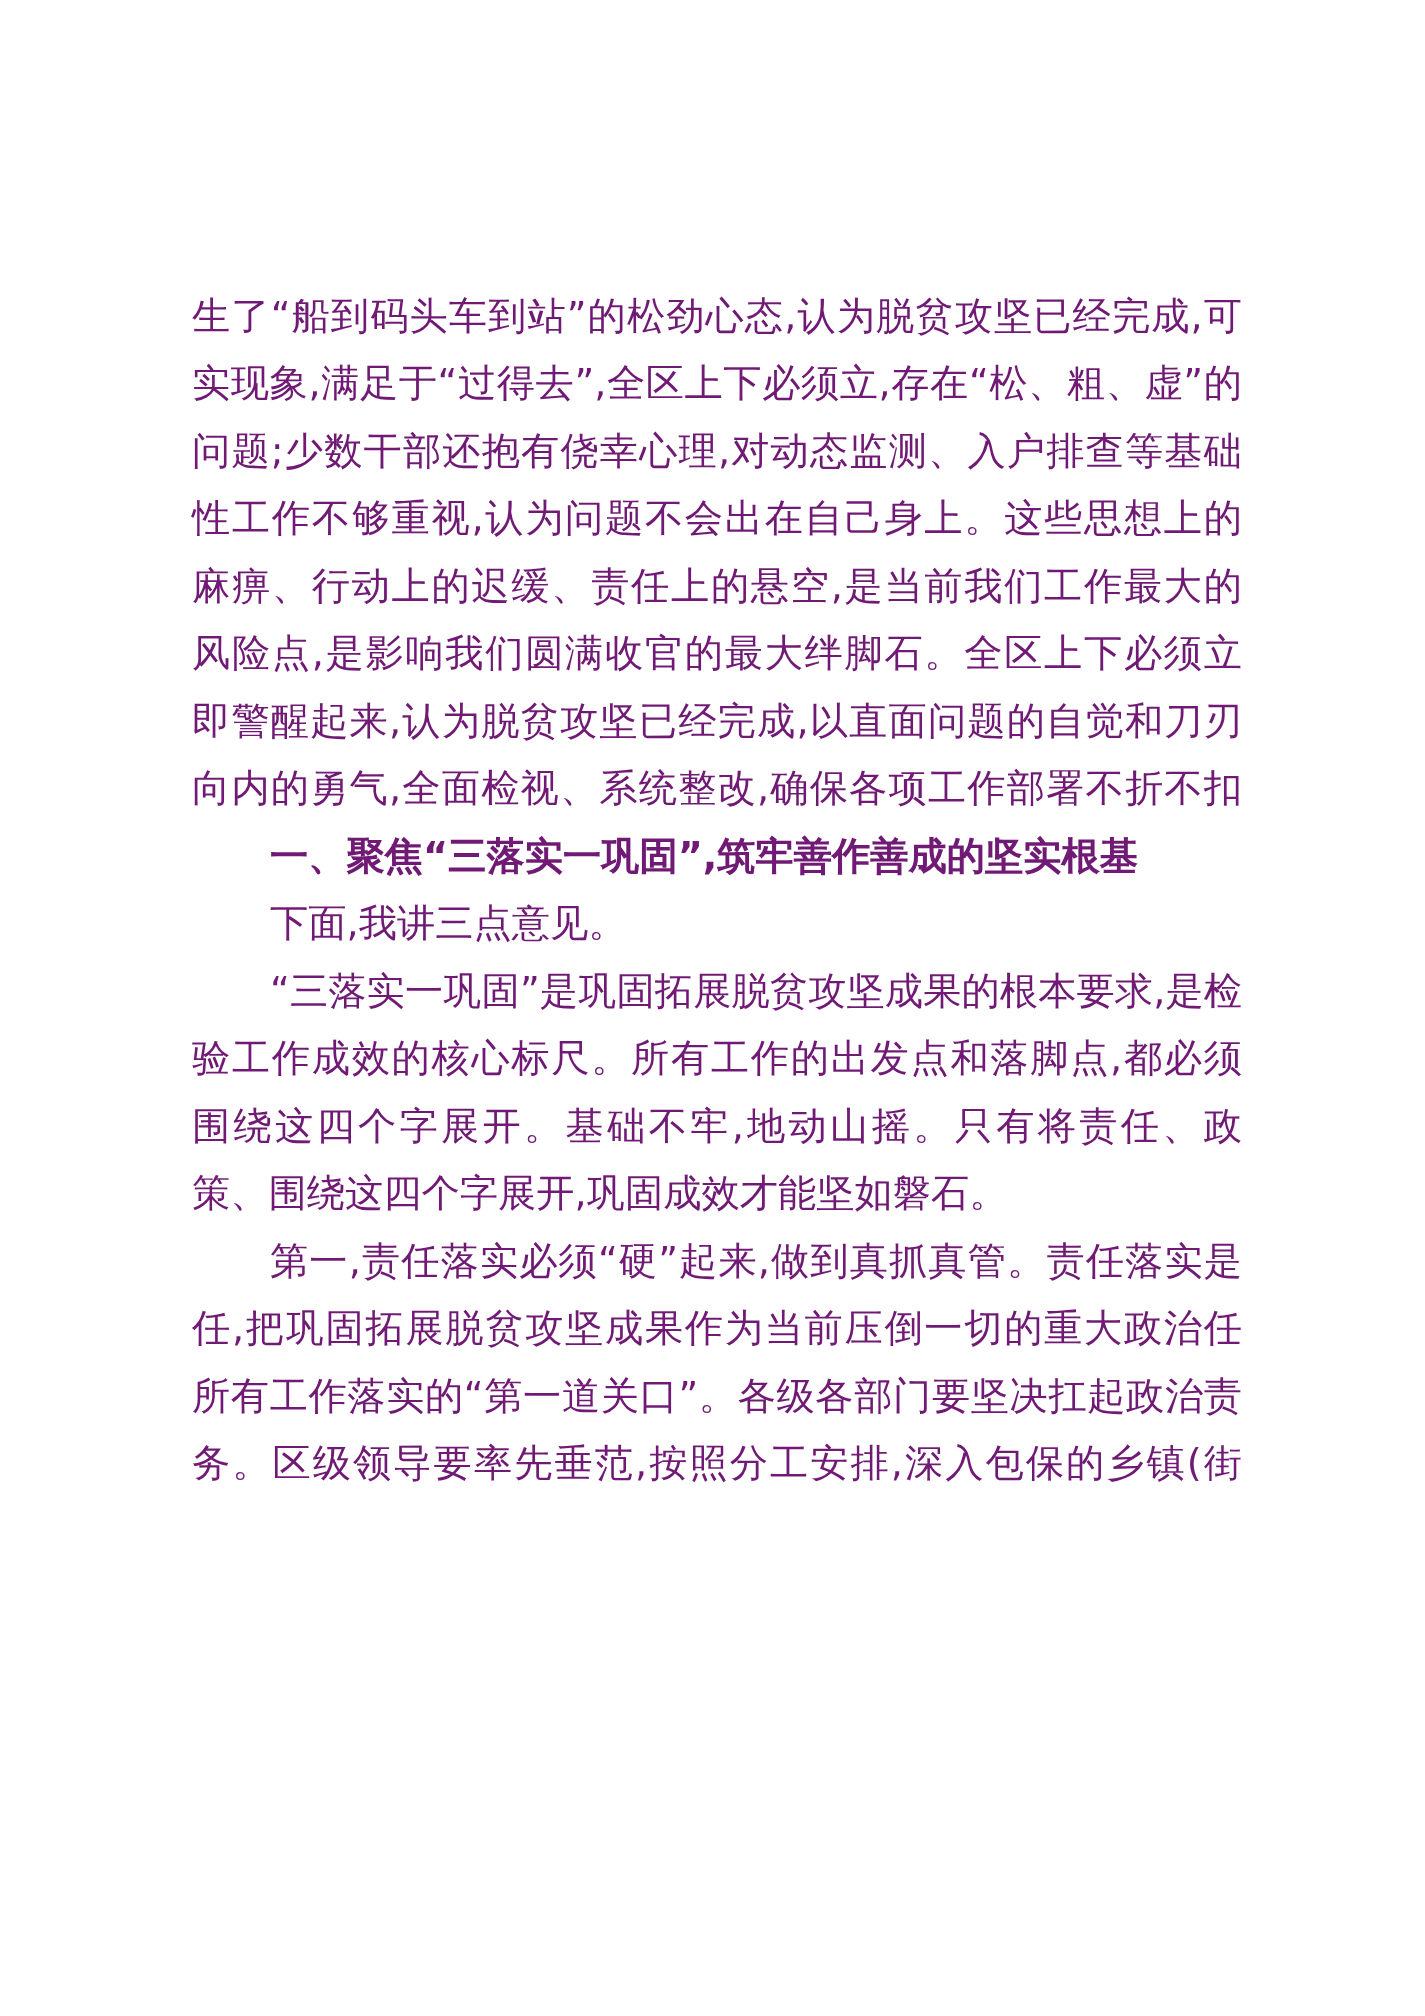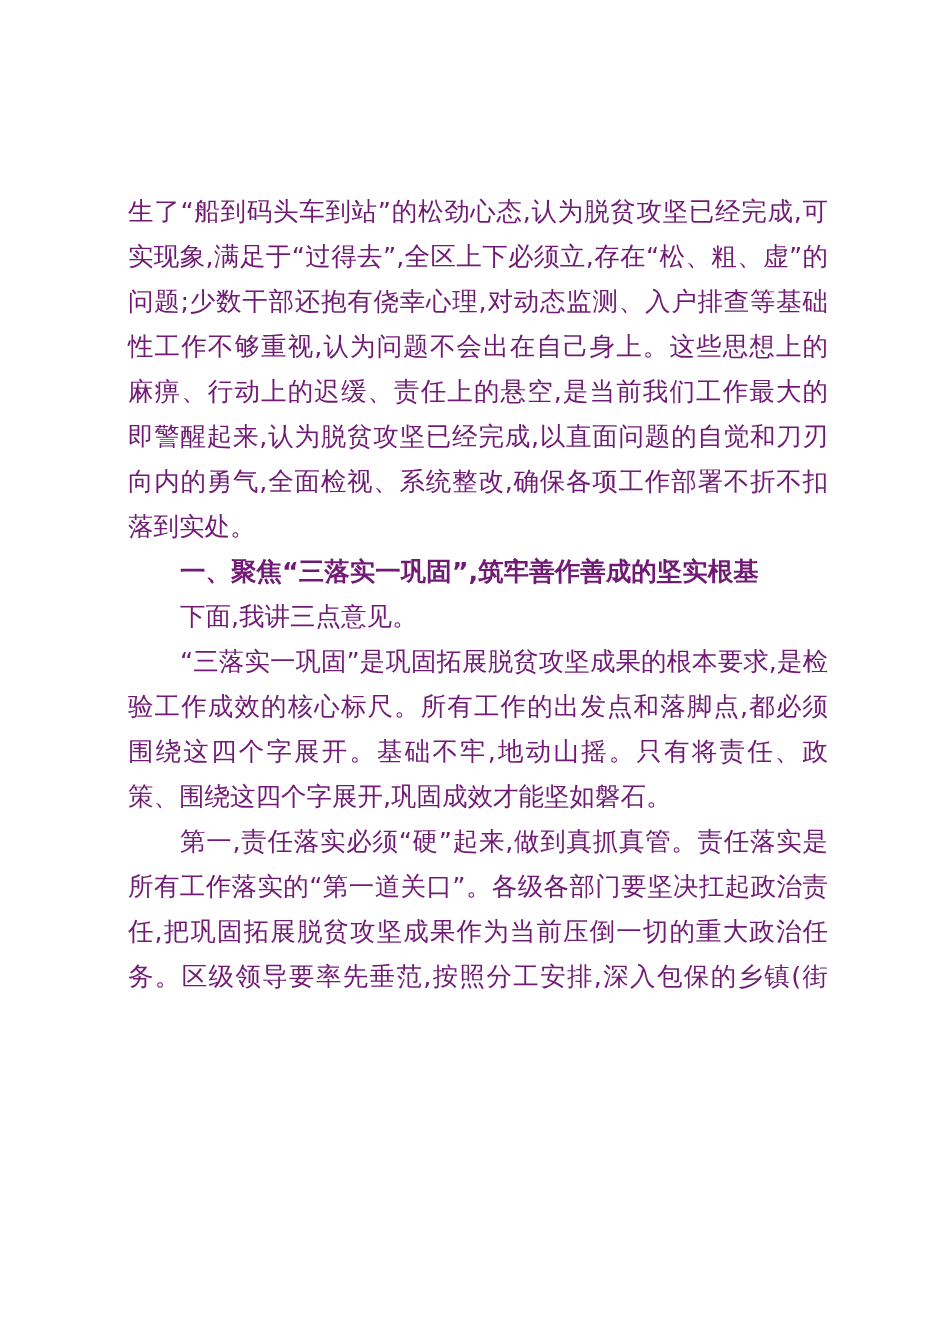--- a/index.html
+++ b/index.html
@@ -55,41 +55,41 @@
 
 <div class="page">
   <div class="content">
 
     <div>
       <span class="line">生了“船到码头车到站”的松劲心态,认为脱贫攻坚已经完成,可</span>
       <span class="line">实现象,满足于“过得去”,全区上下必须立,存在“松、粗、虚”的</span>
       <span class="line">问题;少数干部还抱有侥幸心理,对动态监测、入户排查等基础</span>
       <span class="line">性工作不够重视,认为问题不会出在自己身上。这些思想上的</span>
       <span class="line">麻痹、行动上的迟缓、责任上的悬空,是当前我们工作最大的</span>
+      <span class="line">风险点,是影响我们圆满收官的最大绊脚石。全区上下必须立</span>
       <span class="line">即警醒起来,认为脱贫攻坚已经完成,以直面问题的自觉和刀刃</span>
       <span class="line">向内的勇气,全面检视、系统整改,确保各项工作部署不折不扣</span>
-      <span class="line last">落到实处。</span>
     </div>
 
     <div>
       <span class="line indent heading">一、聚焦“三落实一巩固”,筑牢善作善成的坚实根基</span>
     </div>
 
     <div>
       <span class="line indent last">下面,我讲三点意见。</span>
     </div>
 
     <div>
       <span class="line indent">“三落实一巩固”是巩固拓展脱贫攻坚成果的根本要求,是检</span>
       <span class="line">验工作成效的核心标尺。所有工作的出发点和落脚点,都必须</span>
       <span class="line">围绕这四个字展开。基础不牢,地动山摇。只有将责任、政</span>
       <span class="line last">策、围绕这四个字展开,巩固成效才能坚如磐石。</span>
     </div>
 
     <div>
       <span class="line indent">第一,责任落实必须“硬”起来,做到真抓真管。责任落实是</span>
+      <span class="line">任,把巩固拓展脱贫攻坚成果作为当前压倒一切的重大政治任</span>
       <span class="line">所有工作落实的“第一道关口”。各级各部门要坚决扛起政治责</span>
-      <span class="line">任,把巩固拓展脱贫攻坚成果作为当前压倒一切的重大政治任</span>
       <span class="line">务。区级领导要率先垂范,按照分工安排,深入包保的乡镇(街</span>
     </div>
 
   </div>
 </div>
 
 </body></html>

